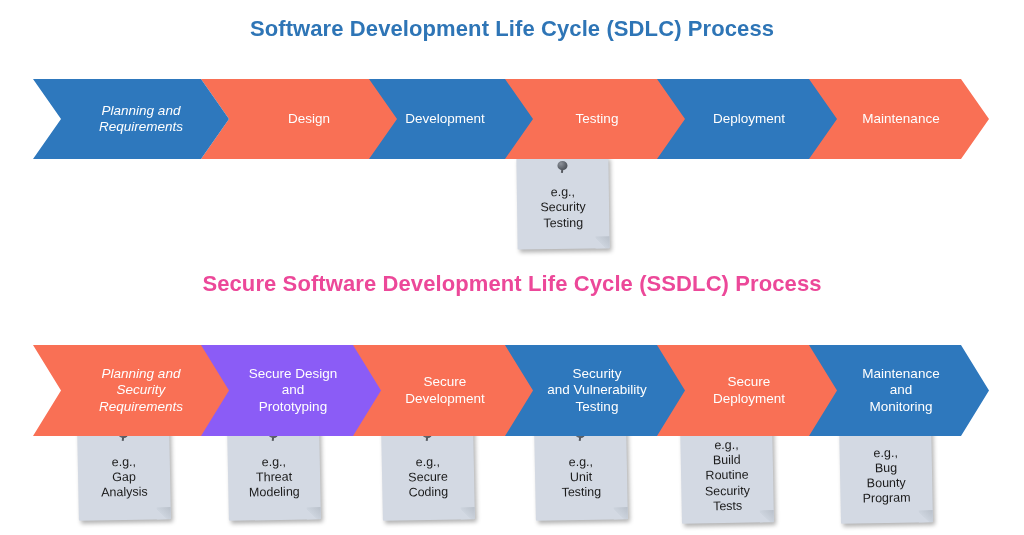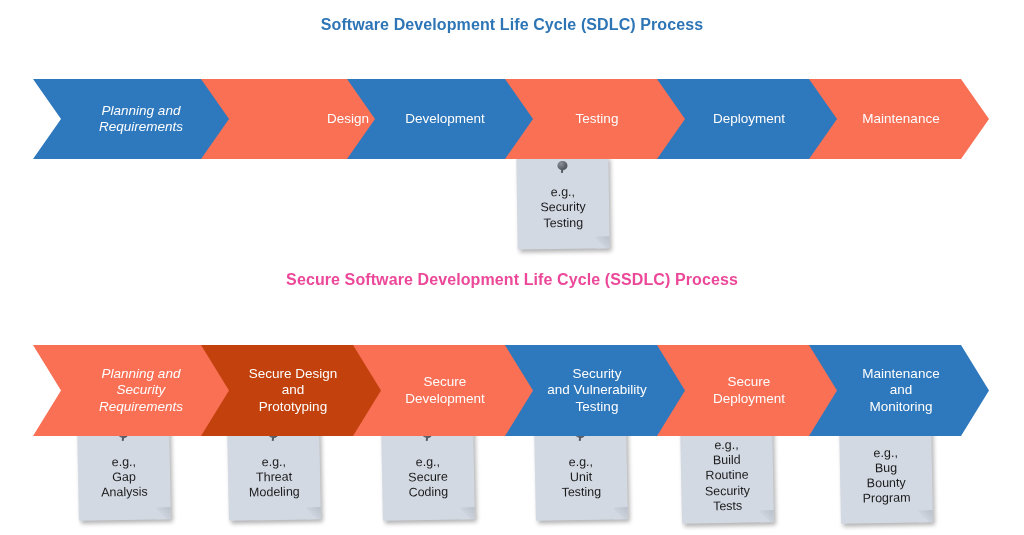--- a/index.html
+++ b/index.html
@@ -24,21 +24,21 @@
   }
 
   
   .diagram-title {
     position: absolute;
     left: 0;
     width: 1024px;
     text-align: center;
     color: #2e75b6;
     font-weight: bold;
-    font-size: 16px;
+    font-size: 22px;
     letter-spacing: 0.1px;
     white-space: nowrap;
   }
   #title-sdlc  { top: 16px; }
   #title-ssdlc { top: 271px; }
 
   
   .chevron-row {
     position: absolute;
     left: 0;
@@ -140,21 +140,21 @@
 <body style="background: rgb(255, 255, 255);">
 
 <div class="stage">
 
   <div class="diagram-title" id="title-sdlc" style="color: rgb(46, 117, 182);">Software Development Life Cycle (SDLC) Process</div>
 
   <div class="chevron-row" id="row-sdlc">
     <div class="chevron first" style="left: 33px; width: 196px; background-color: rgb(46, 120, 189); z-index: 20;">
       <span class="chev-label">Planning and<br>Requirements</span>
     </div>
-    <div class="chevron" style="left: 179px; width: 196px; background-color: rgb(249, 112, 85); z-index: 19; justify-content: flex-end;">
+    <div class="chevron" style="left: 201px; width: 196px; background-color: rgb(249, 112, 85); z-index: 19;">
       <span class="chev-label">Design</span>
     </div>
     <div class="chevron" style="left: 337px; width: 196px; background-color: rgb(46, 120, 189); z-index: 18;">
       <span class="chev-label">Development</span>
     </div>
     <div class="chevron" style="left: 489px; width: 196px; background-color: rgb(249, 112, 85); z-index: 17;">
       <span class="chev-label">Testing</span>
     </div>
     <div class="chevron" style="left: 641px; width: 196px; background-color: rgb(46, 120, 189); z-index: 16;">
       <span class="chev-label">Deployment</span>
@@ -171,21 +171,21 @@
     </span>
     <span class="note-text">e.g.,<br>Security<br>Testing</span>
   </div>
 
   <div class="diagram-title" id="title-ssdlc" style="color: #ec4899;">Secure Software Development Life Cycle (SSDLC) Process</div>
 
   <div class="chevron-row" id="row-ssdlc">
     <div class="chevron first" style="left: 33px; width: 196px; background-color: rgb(249, 112, 85); z-index: 20;">
       <span class="chev-label">Planning and<br>Security<br>Requirements</span>
     </div>
-    <div class="chevron" style="left: 185px; width: 196px; background-color: #c2410c; z-index: 19;">
+    <div class="chevron" style="left: 185px; width: 196px; background-color: #8b5cf6; z-index: 19;">
       <span class="chev-label">Secure Design<br>and<br>Prototyping</span>
     </div>
     <div class="chevron" style="left: 337px; width: 196px; background-color: rgb(249, 112, 85); z-index: 18;">
       <span class="chev-label">Secure<br>Development</span>
     </div>
     <div class="chevron" style="left: 489px; width: 196px; background-color: rgb(46, 120, 189); z-index: 17;">
       <span class="chev-label">Security<br>and Vulnerability<br>Testing</span>
     </div>
     <div class="chevron" style="left: 641px; width: 196px; background-color: rgb(249, 112, 85); z-index: 16;">
       <span class="chev-label">Secure<br>Deployment</span>

